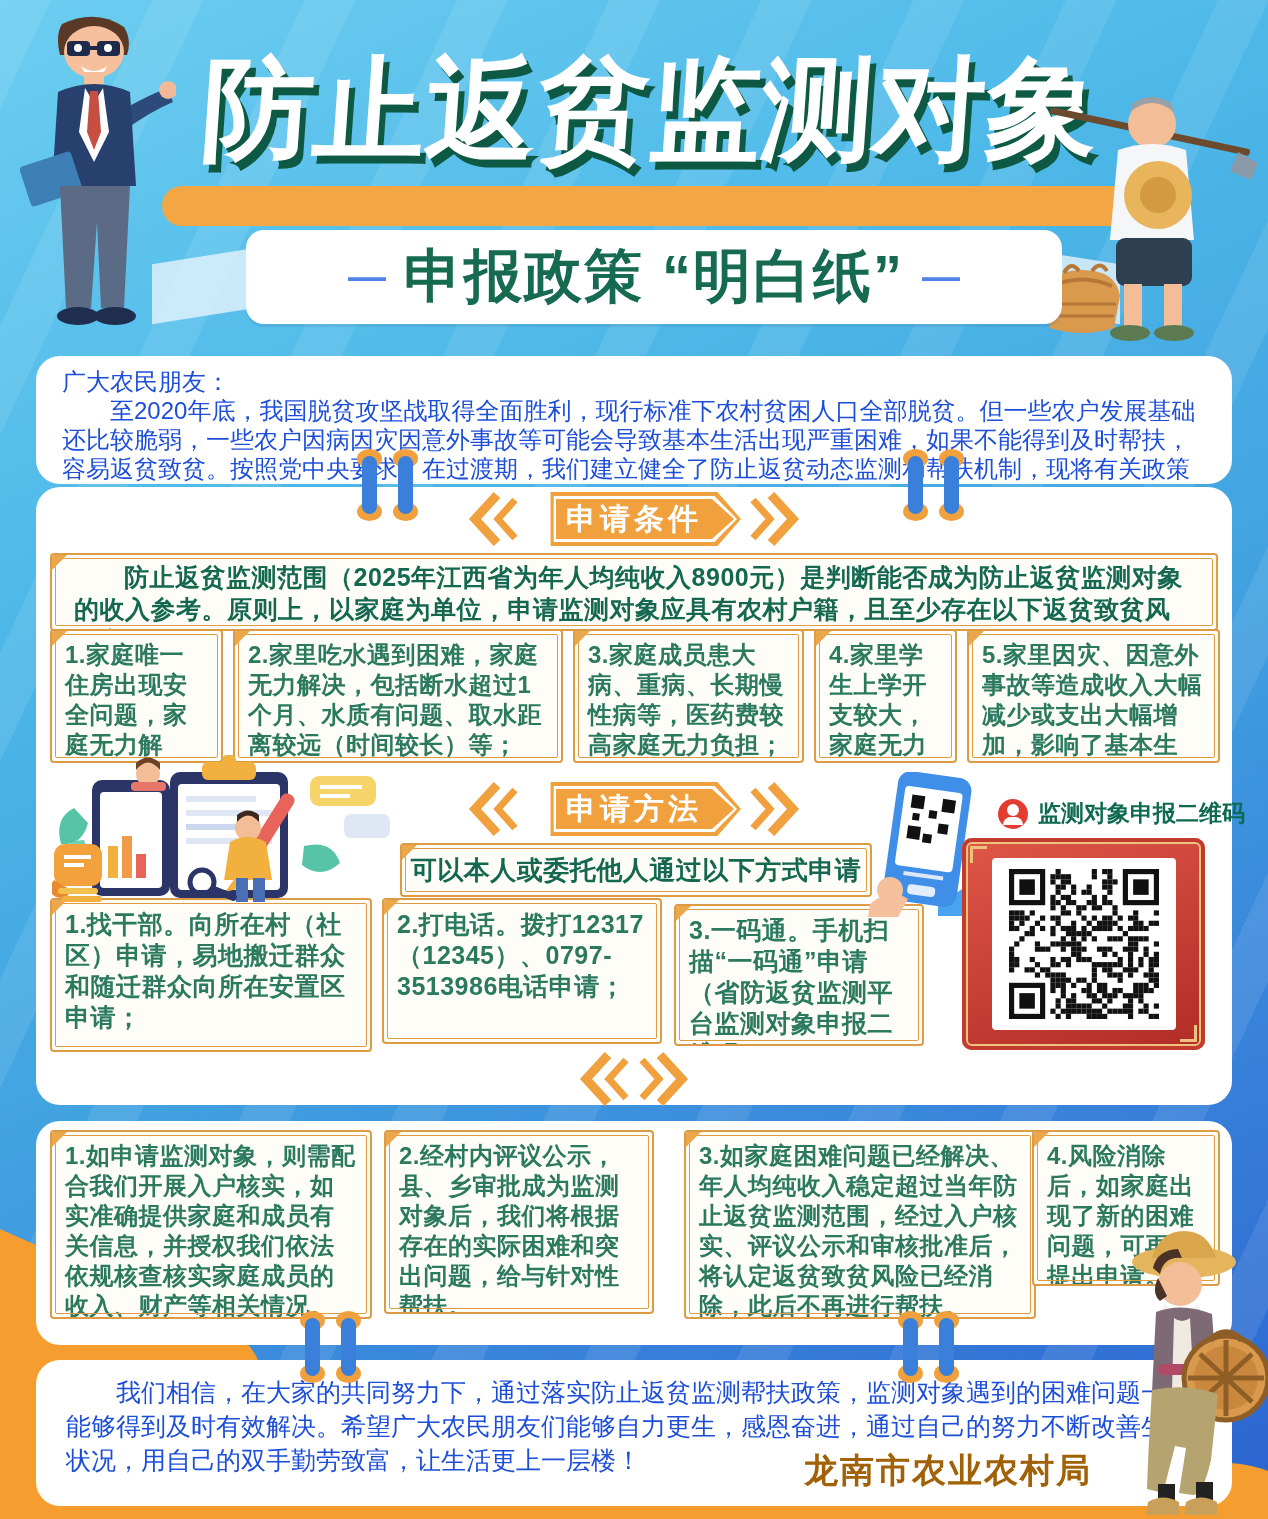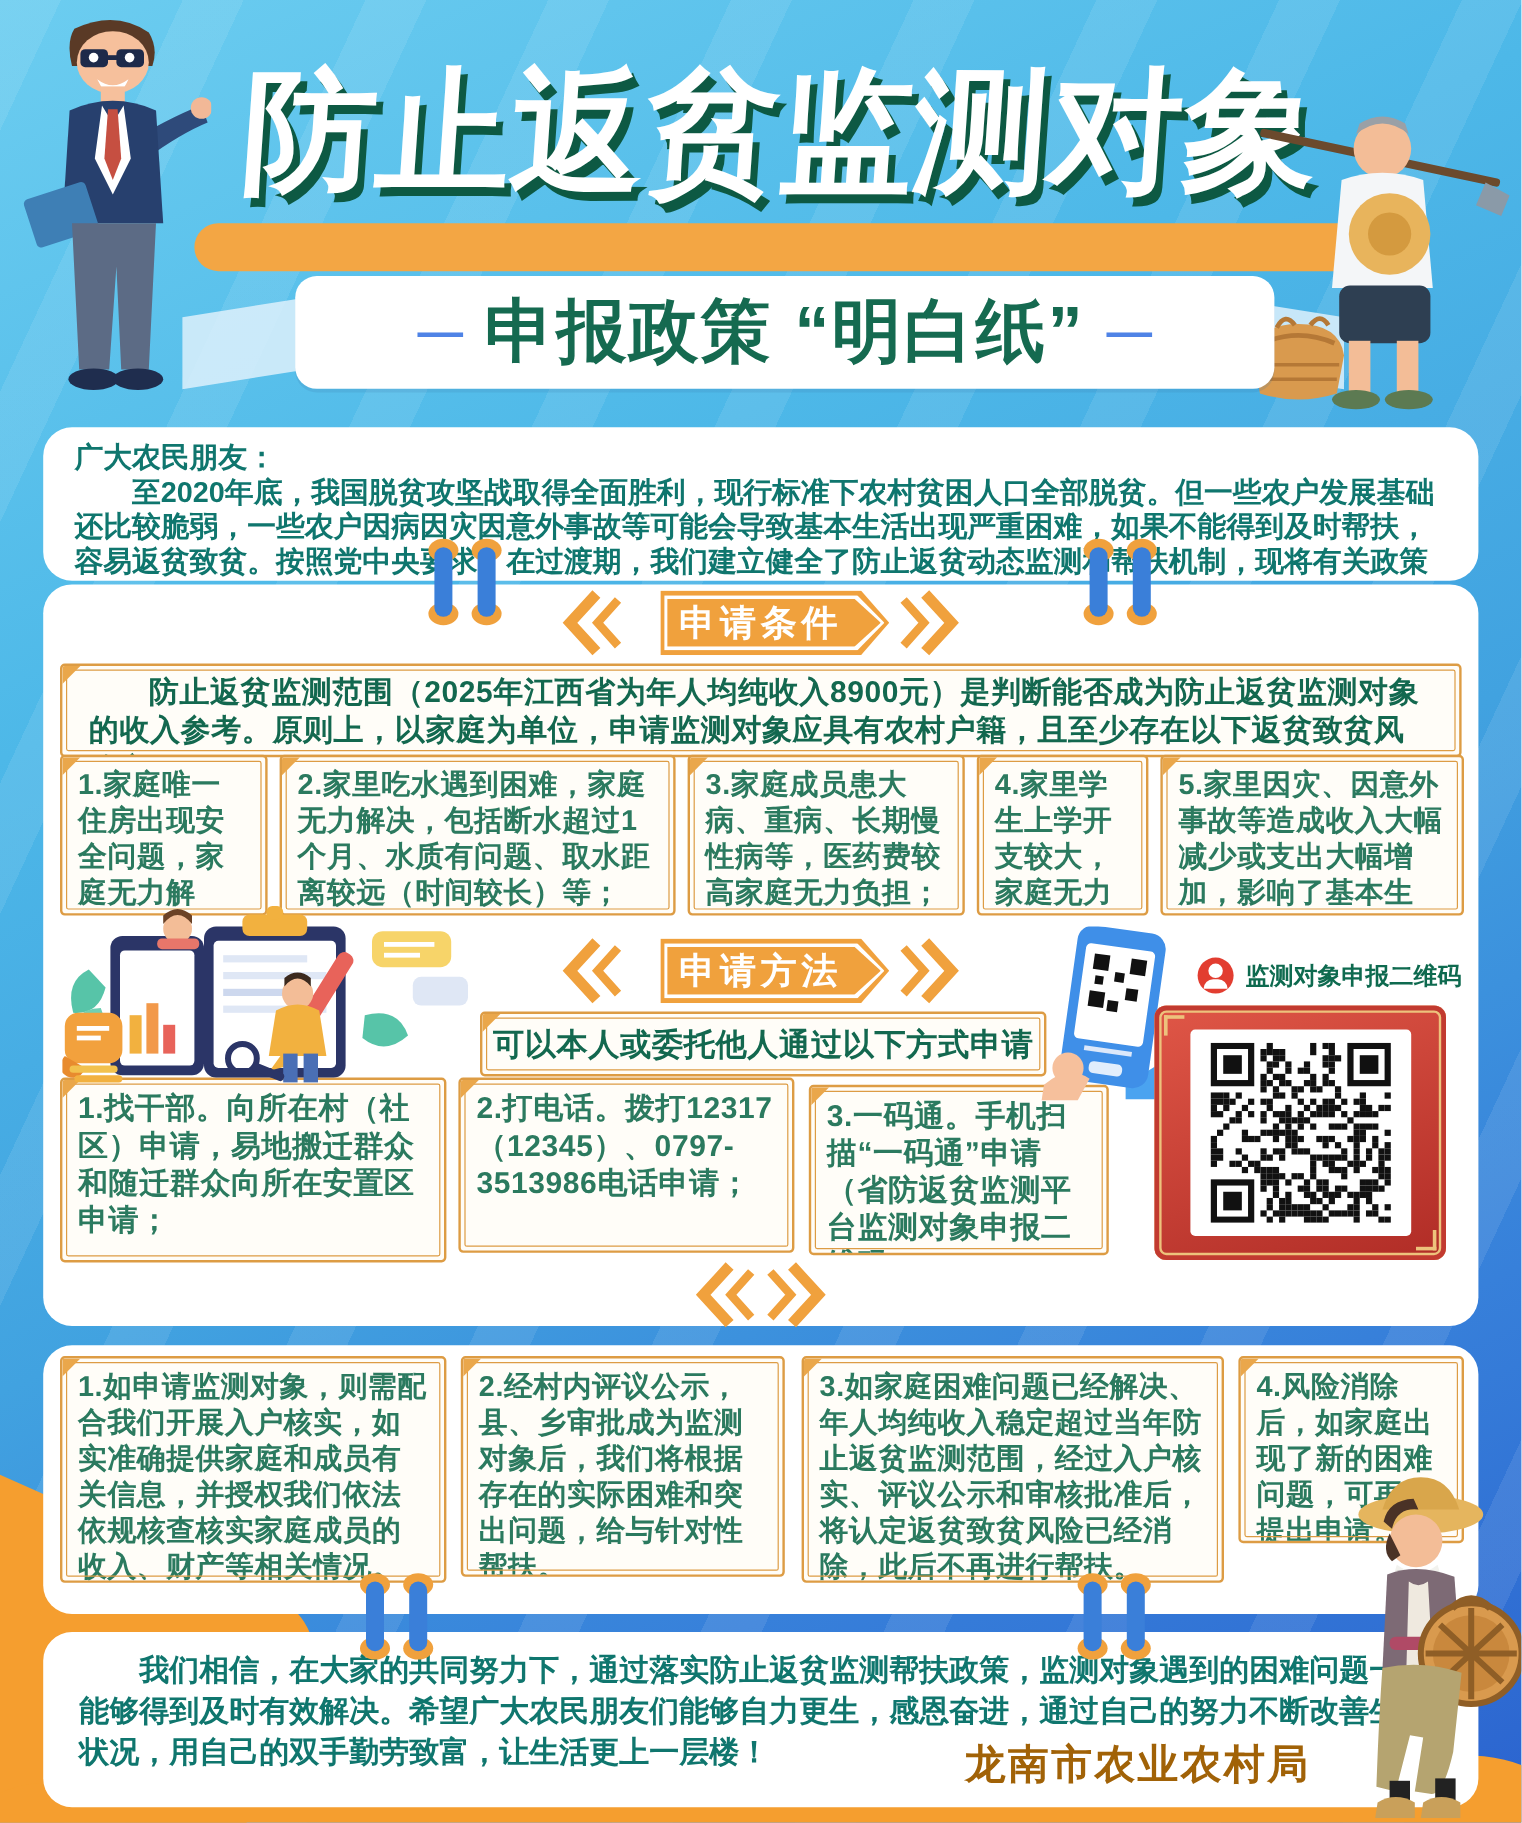--- a/index.html
+++ b/index.html
@@ -21,21 +21,21 @@
   .subtitle{position:absolute;left:246px;top:230px;width:816px;height:94px;background:#fff;border-radius:18px;z-index:4;
     display:flex;align-items:center;justify-content:center;gap:18px;box-shadow:0 3px 0 rgba(60,120,170,.18);}
   .subtitle .txt{font-size:58px;font-weight:900;color:#156a50;letter-spacing:2px;white-space:nowrap;}
   .subtitle .dash{font-size:38px;font-weight:900;color:#4f83e6;}
   
   .panel{position:absolute;background:#fff;border-radius:24px;overflow:hidden;}
   .intro-panel{left:36px;top:356px;width:1196px;height:128px;}
   .panelA{left:36px;top:487px;width:1196px;height:618px;}
   .panelB{left:36px;top:1121px;width:1196px;height:224px;}
   .footer-panel{left:36px;top:1360px;width:1196px;height:146px;}
-  .gtext{color:#0f766e;font-weight:700;}
+  .gtext{color:#1d4ed8;font-weight:400;}
   .intro-panel .inner{padding:11px 26px 0;font-size:24px;line-height:29px;}
   .intro-panel p{margin:0;}
   .intro-panel .body{text-indent:2em;}
   
   .sec-head{position:absolute;left:50%;transform:translateX(-50%);display:flex;align-items:center;gap:8px;z-index:7;}
   .hex{position:relative;width:214px;height:54px;background:#f0a13d;
     clip-path:polygon(11% 0,89% 0,100% 50%,89% 100%,11% 100%);
     display:flex;align-items:center;justify-content:center;}
   .hex::before{content:"";position:absolute;inset:4px;background:#fff;clip-path:polygon(11% 0,89% 0,100% 50%,89% 100%,11% 100%);}
   .hex::after{content:"";position:absolute;inset:7px;background:#f0a13d;clip-path:polygon(11% 0,89% 0,100% 50%,89% 100%,11% 100%);}
@@ -55,21 +55,21 @@
   .clip{position:absolute;width:80px;height:58px;z-index:8;}
   .clip i{position:absolute;top:0;width:15px;height:58px;background:#3a7fd9;border-radius:8px;left:10px;}
   .clip i.b2{left:46px;}
   .clip i::before,.clip i::after{content:"";position:absolute;left:-5px;width:25px;height:19px;background:#f0a13d;border-radius:50%;z-index:-1;}
   .clip i::before{top:-7px;} .clip i::after{bottom:-7px;}
   
   .qr-label{position:absolute;left:998px;top:798px;display:flex;align-items:center;gap:10px;z-index:6;}
   .qr-label .badge{width:30px;height:30px;border-radius:50%;background:#e23d30;position:relative;flex:none;}
   .qr-label .badge::before{content:"";position:absolute;left:9px;top:5px;width:12px;height:12px;border-radius:50%;background:#fff;}
   .qr-label .badge::after{content:"";position:absolute;left:5px;top:18px;width:20px;height:8px;border-radius:10px 10px 0 0;background:#fff;}
-  .qr-label .lt{font-size:20px;font-weight:900;color:#0e6a4f;white-space:nowrap;}
+  .qr-label .lt{font-size:23px;font-weight:900;color:#0e6a4f;white-space:nowrap;}
   .qr-frame{position:absolute;left:962px;top:838px;width:243px;height:212px;z-index:5;
     background:linear-gradient(160deg,#e05747,#b02c26);border-radius:10px;
     box-shadow:inset 0 0 0 4px #c23a30, inset 0 0 0 6px #edc27c;
     display:flex;align-items:center;justify-content:center;}
   .qr-frame::before,.qr-frame::after{content:"";position:absolute;width:14px;height:14px;border:3px solid #edc27c;}
   .qr-frame::before{left:8px;top:8px;border-right:none;border-bottom:none;}
   .qr-frame::after{right:8px;bottom:8px;border-left:none;border-top:none;}
   .qr-white{width:184px;height:172px;background:#fff;border-radius:4px;display:flex;align-items:center;justify-content:center;}
   
   .footer-panel .inner{padding:15px 30px 0;font-size:25px;line-height:34px;}
@@ -615,21 +615,21 @@
       </svg>
   </div>
 
   <div class="panel panelB"></div>
   <div class="obox" style="left:50px;top:1130px;width:318px;height:185px;z-index:3">
       <div class="t">1.如申请监测对象，则需配合我们开展入户核实，如实准确提供家庭和成员有关信息，并授权我们依法依规核查核实家庭成员的收入、财产等相关情况。</div>
     </div>
   <div class="obox" style="left:384px;top:1130px;width:266px;height:180px;z-index:3">
       <div class="t">2.经村内评议公示，县、乡审批成为监测对象后，我们将根据存在的实际困难和突出问题，给与针对性帮扶。</div>
     </div>
-  <div class="obox" style="left:668px;top:1130px;width:348px;height:185px;z-index:3">
+  <div class="obox" style="left:684px;top:1130px;width:348px;height:185px;z-index:3">
       <div class="t">3.如家庭困难问题已经解决、年人均纯收入稳定超过当年防止返贫监测范围，经过入户核实、评议公示和审核批准后，将认定返贫致贫风险已经消除，此后不再进行帮扶。</div>
     </div>
   <div class="obox" style="left:1032px;top:1130px;width:184px;height:152px;z-index:3">
       <div class="t">4.风险消除后，如家庭出现了新的困难问题，可再次提出申请。</div>
     </div>
 
   <div class="clip" style="left:295px;top:1318px">
       <i></i>
       <i class="b2"></i>
     </div>

